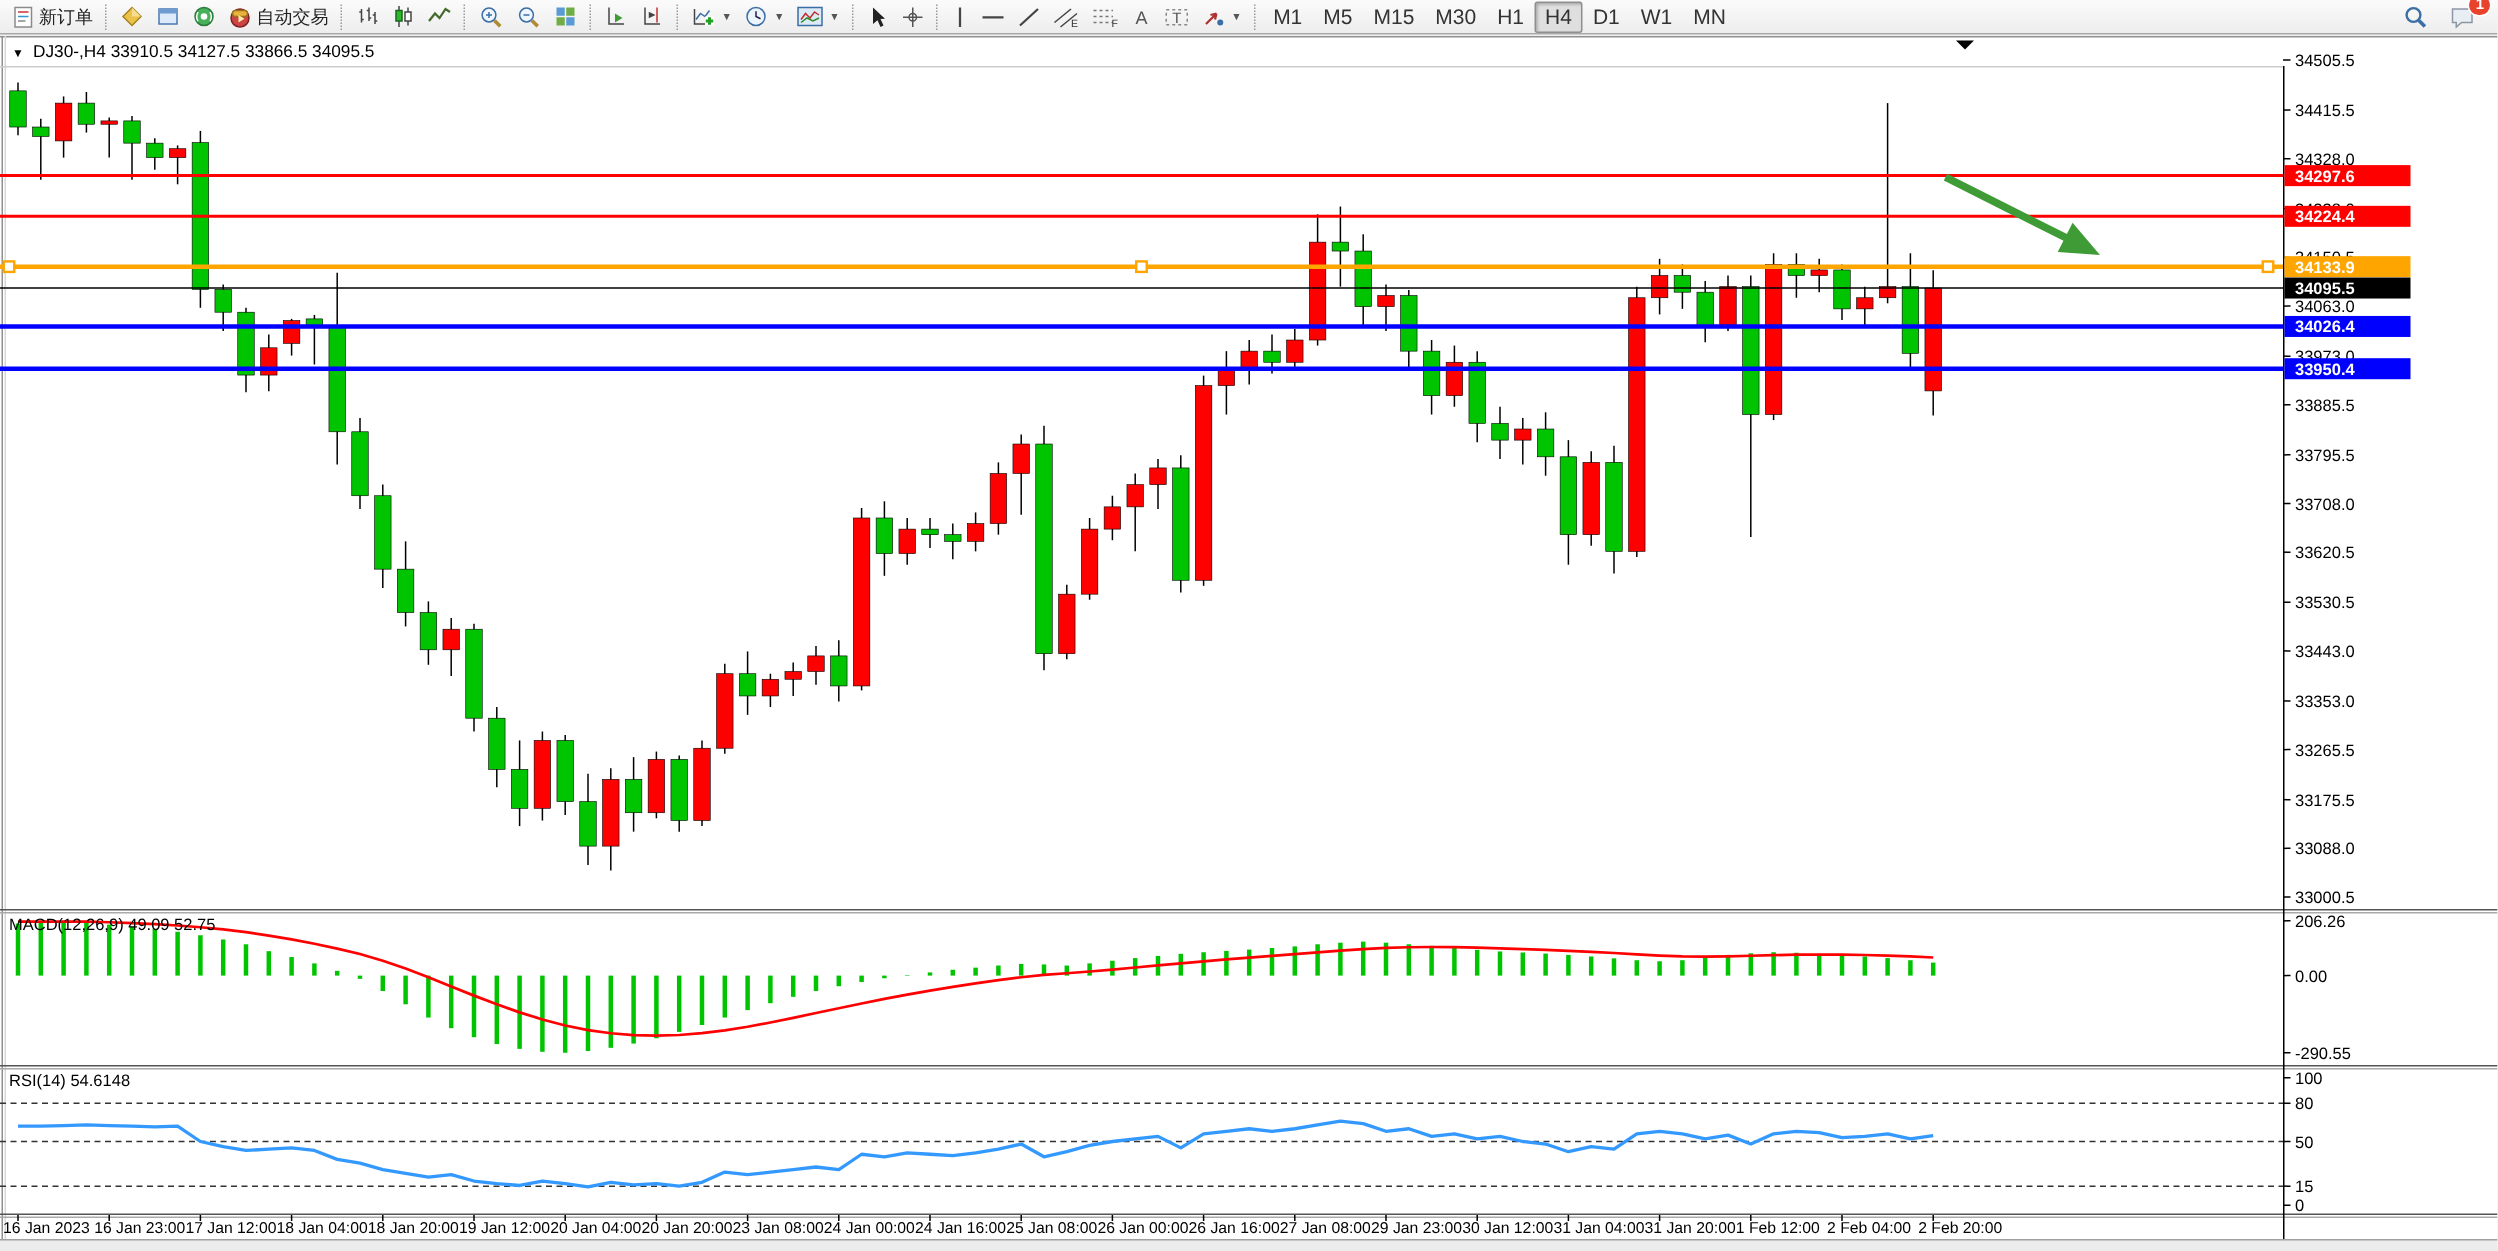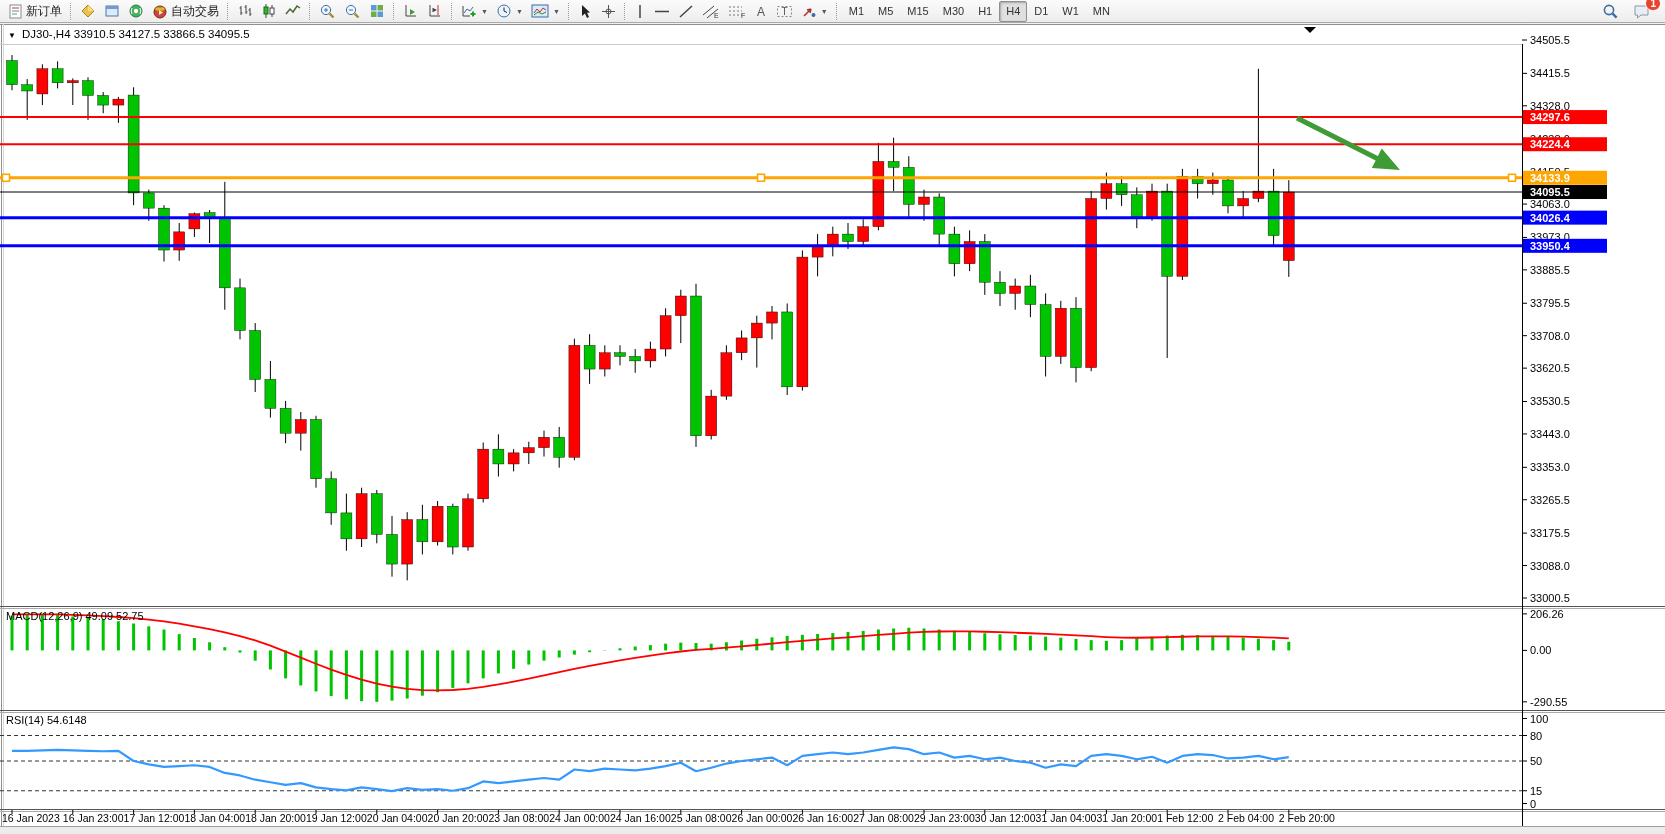--- a/index.html
+++ b/index.html
@@ -6,21 +6,21 @@
     background:#f0f0f0;font-family:"Liberation Sans",sans-serif;}
   #stage{position:relative;width:1665px;height:834px;}
   
   #toolbar{position:absolute;left:0;top:0;width:1665px;height:23px;z-index:10;
     background:linear-gradient(#fbfbfb,#ededed);border-bottom:1px solid #a9a9a9;
     display:flex;align-items:center;padding:0 4px;box-sizing:border-box;font-size:12px;color:#222;}
   .tbtn{display:flex;align-items:center;gap:3px;height:20px;padding:0 3px;border:1px solid transparent;
     border-radius:2px;cursor:default;white-space:nowrap;}
   .sep{width:1px;height:17px;border-left:1px dotted #9a9a9a;margin:0 4px;}
   .caret{font-size:7px;color:#555;margin-left:1px;}
-  .tf{padding:1px 6px;height:17px;line-height:17px;font-size:11px;color:#333;border:1px solid transparent;border-radius:2px;}
+  .tf{padding:1px 6px;height:17px;line-height:17px;font-size:14px;color:#333;border:1px solid transparent;border-radius:2px;}
   .tf.active{background:#dfdfdf;border:1px solid #8f8f8f;box-shadow:inset 1px 1px 2px rgba(0,0,0,.25);}
   .rightgrp{margin-left:auto;display:flex;align-items:center;gap:6px;padding-right:6px;}
   .badge{position:absolute;top:-5px;right:-7px;background:#e8432d;color:#fff;font-size:10px;font-weight:bold;
     border-radius:8px;padding:0 4px;line-height:13px;border:1px solid #fff;}
   .chatwrap{position:relative;}
   svg.icon{display:block;}
   
   #chart-svg{position:absolute;left:0;top:0;}
 </style>
 </head>

